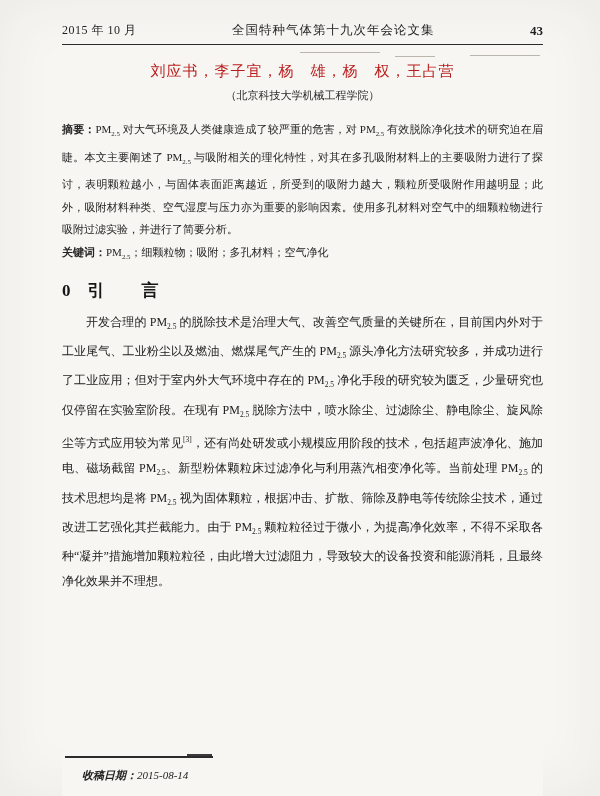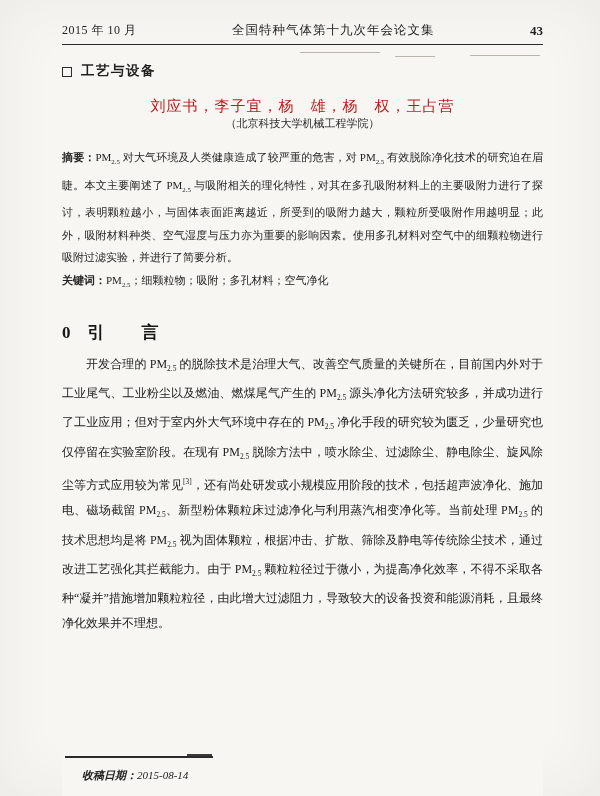--- a/index.html
+++ b/index.html
@@ -41,31 +41,31 @@
   }
   
   .art-title{
     margin-top:22px;text-align:center;
     font-size:25px;font-weight:bold;letter-spacing:2.5px;color:#161616;
   }
   .authors{
     margin-top:17px;text-align:center;
     font-size:15px;letter-spacing:1px;color:#b91c1c;
   }
-  .affil{text-align:center;font-size:11px;color:#2a2a2a;}
+  .affil{margin-top:7px;text-align:center;font-size:11px;color:#2a2a2a;}
   
   .abs{
     margin-top:15px;
     font-size:11px;line-height:22.5px;
     text-align:justify;color:#242424;
   }
   .abs p{margin:0;}
   .lbl{font-weight:bold;}
   
-  .sec-h{margin-top:24px;font-size:17px;font-weight:bold;letter-spacing:1px;color:#161616;}
+  .sec-h{margin-top:10px;font-size:17px;font-weight:bold;letter-spacing:1px;color:#161616;}
   .sec-h .num{margin-right:16px;}
   .sec-h .t{letter-spacing:10px;}
   
   .flow{margin-top:8px;}
   .flow p{
     margin:0;
     font-size:12px;line-height:25px;
     text-align:justify;text-indent:2em;color:#212121;
   }
   sub{font-size:0.62em;}
@@ -87,24 +87,20 @@
 
   <div class="hdr">
     <span class="hdr-date">2015 年 10 月</span>
     <span class="hdr-title">全国特种气体第十九次年会论文集</span>
     <span class="hdr-page">43</span>
   </div>
   <div class="artifact a1"></div>
   <div class="artifact a2"></div>
   <div class="artifact a3"></div>
 
-  <div class="tag-row">
-    <span class="tag-square"></span>
-    <span>工艺与设备</span>
-  </div>
 
   <div class="authors">刘应书，李子宜，杨　雄，杨　权，王占营</div>
   <div class="affil">（北京科技大学机械工程学院）</div>
 
   <div class="abs">
     <p><span class="lbl">摘要：</span><span>PM<sub>2.5</sub> 对大气环境及人类健康造成了较严重的危害，对 PM<sub>2.5</sub> 有效脱除净化技术的研究迫在眉睫。本文主要阐述了 PM<sub>2.5</sub> 与吸附相关的理化特性，对其在多孔吸附材料上的主要吸附力进行了探讨，表明颗粒越小，与固体表面距离越近，所受到的吸附力越大，颗粒所受吸附作用越明显；此外，吸附材料种类、空气湿度与压力亦为重要的影响因素。使用多孔材料对空气中的细颗粒物进行吸附过滤实验，并进行了简要分析。</span></p>
     <p><span class="lbl">关键词：</span><span>PM<sub>2.5</sub>；细颗粒物；吸附；多孔材料；空气净化</span></p>
   </div>
 
   <div class="sec-h">

